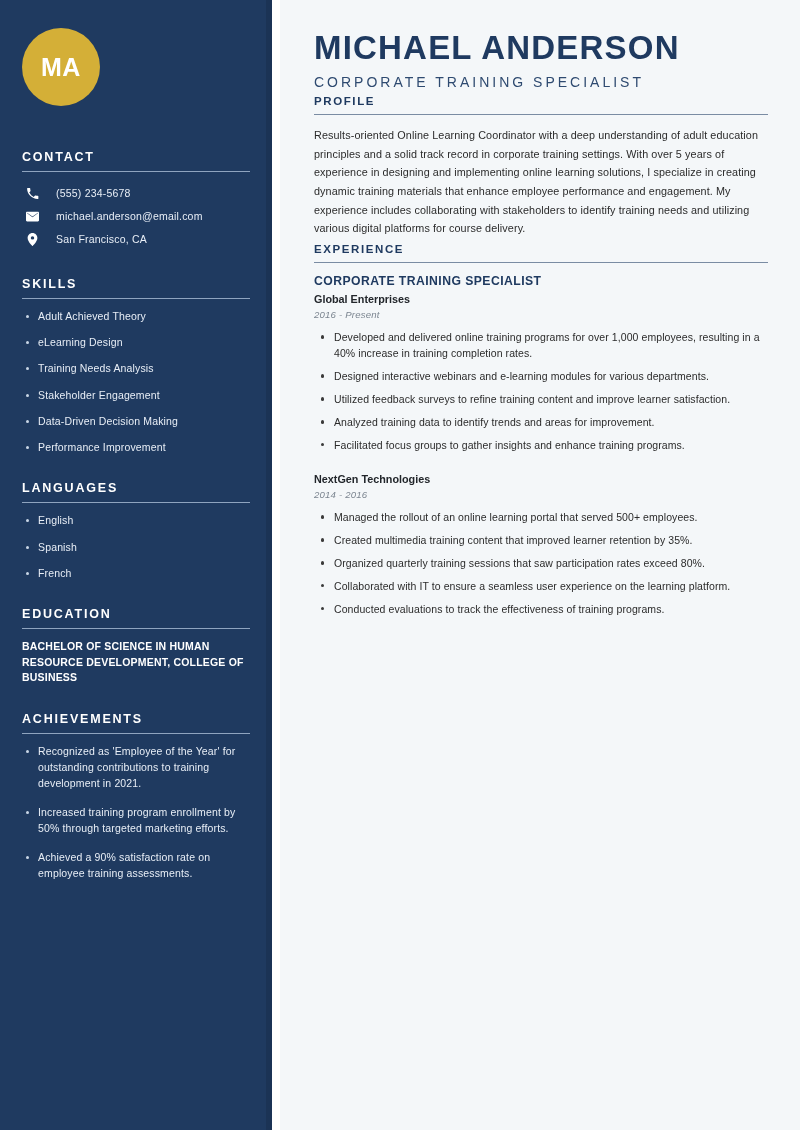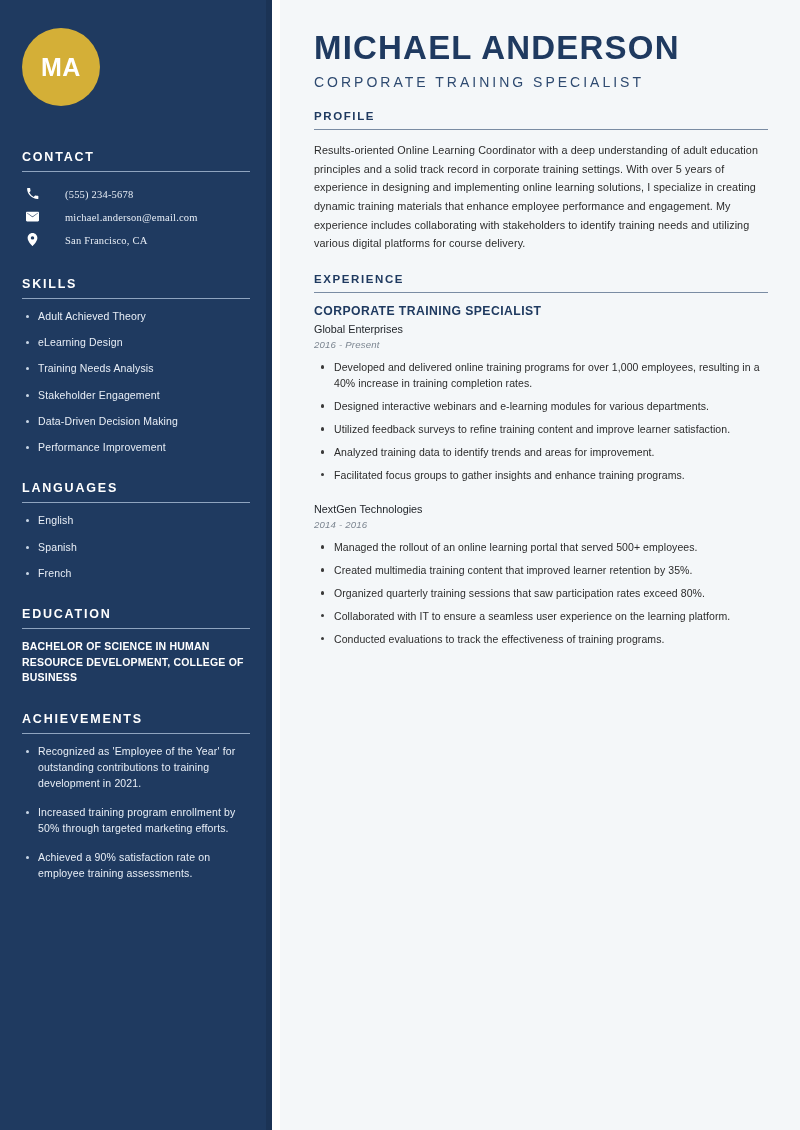--- a/index.html
+++ b/index.html
@@ -69,27 +69,26 @@
   }
   .side-rule {
     height: 1px;
     background: #8FA4BF;
     margin-bottom: 10px;
   }
 
   
   .contact-row {
     display: flex;
-    align-items: flex-end;
-    gap: 26px;
+    align-items: flex-start;
+    gap: 17px;
     font-size: 10.5px;
     color: #E8EEF6;
     padding: 5px 0 5px 4px;
     letter-spacing: 0.2px;
-    font-family: Liberation Serif, serif;
   }
   .contact-row .ico {
     flex: 0 0 13px;
     width: 13px;
     height: 13px;
     display: flex;
     align-items: center;
     justify-content: center;
   }
   .contact-row .ico svg { display: block; }
@@ -146,21 +145,21 @@
     color: #1F3A60;
     line-height: 1.12;
   }
   .job-title-top {
     font-size: 14px;
     letter-spacing: 3.0px;
     color: #2E4A70;
     margin-top: 7px;
   }
 
-  .main-section { margin-top: 20px; }
+  .main-section { margin-top: 5px; }
 
   .main-heading {
     font-size: 11.5px;
     font-weight: bold;
     letter-spacing: 1.6px;
     color: #1F3A60;
     padding-bottom: 7px;
   }
   .main-rule {
     height: 1.4px;
@@ -179,21 +178,21 @@
   .job + .job { margin-top: 20px; }
 
   .job-role {
     font-size: 12.2px;
     font-weight: bold;
     letter-spacing: 0.45px;
     color: #1F3A60;
   }
   .job-company {
     font-size: 10.8px;
-    font-weight: normal;
+    font-weight: bold;
     color: #22262B;
     margin-top: 5px;
   }
   .job-dates {
     font-size: 9.6px;
     font-style: italic;
     color: #7B8590;
     margin-top: 4px;
     letter-spacing: 0.2px;
   }

